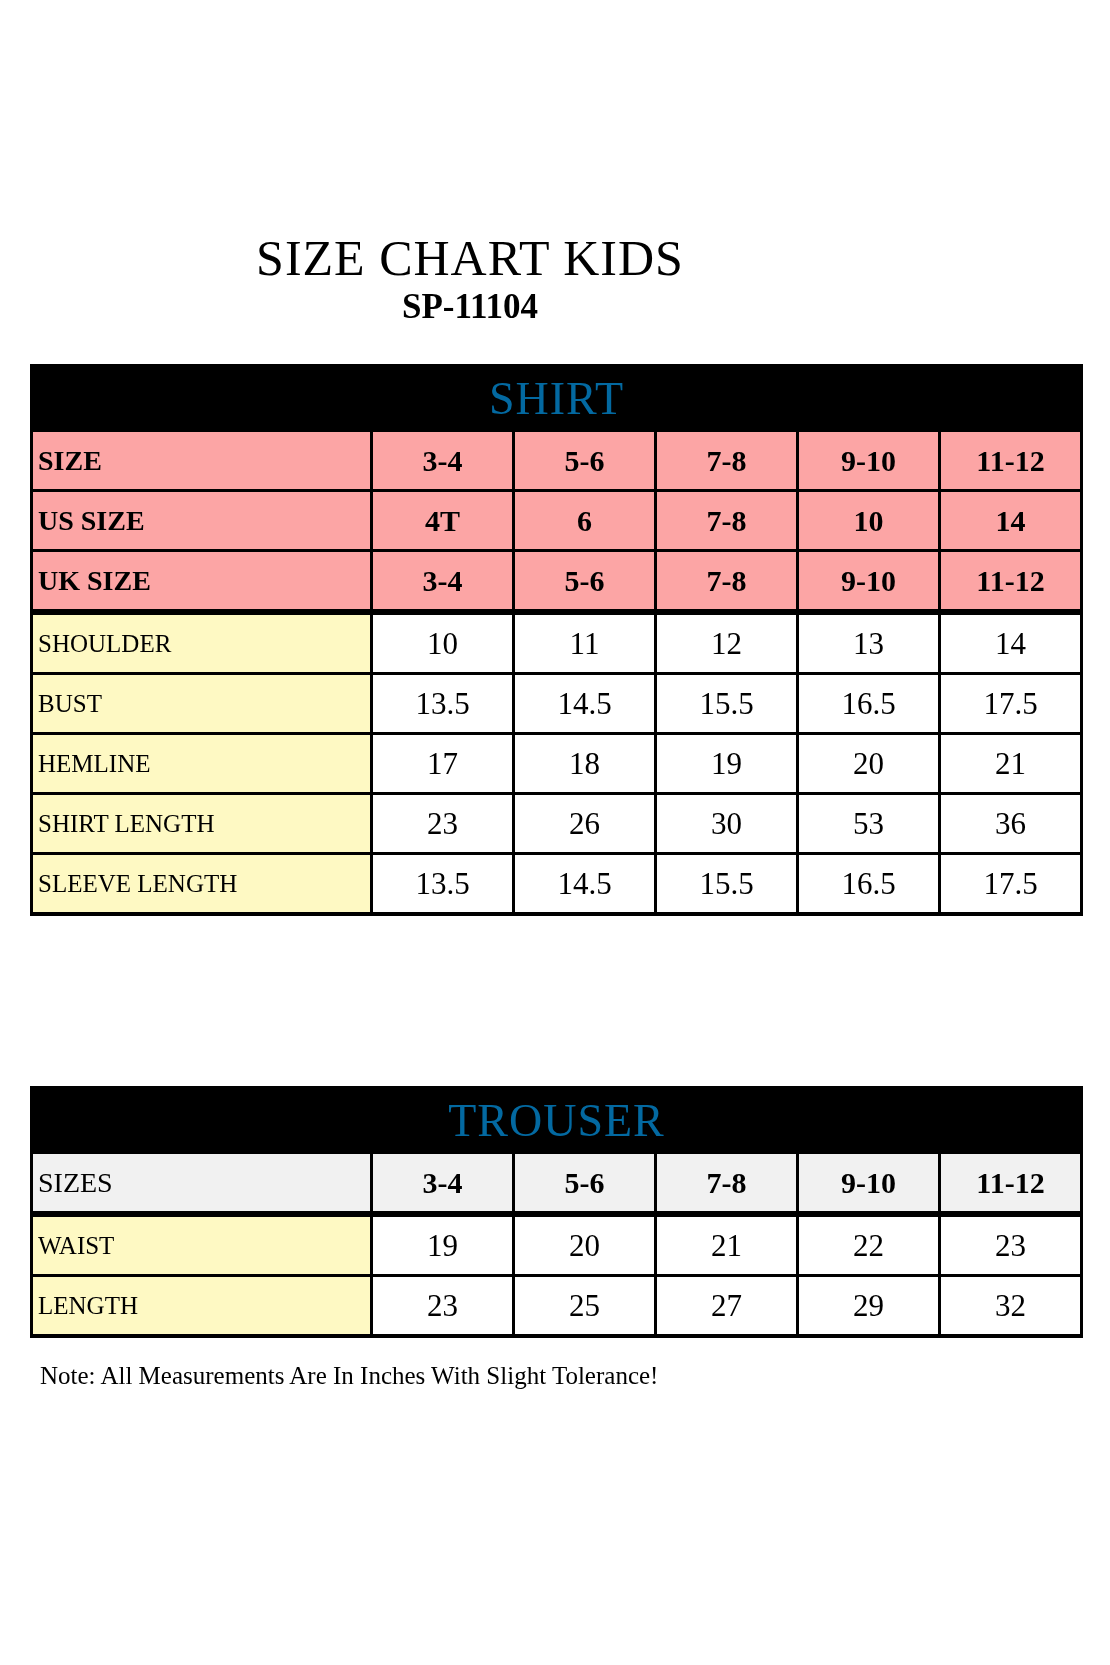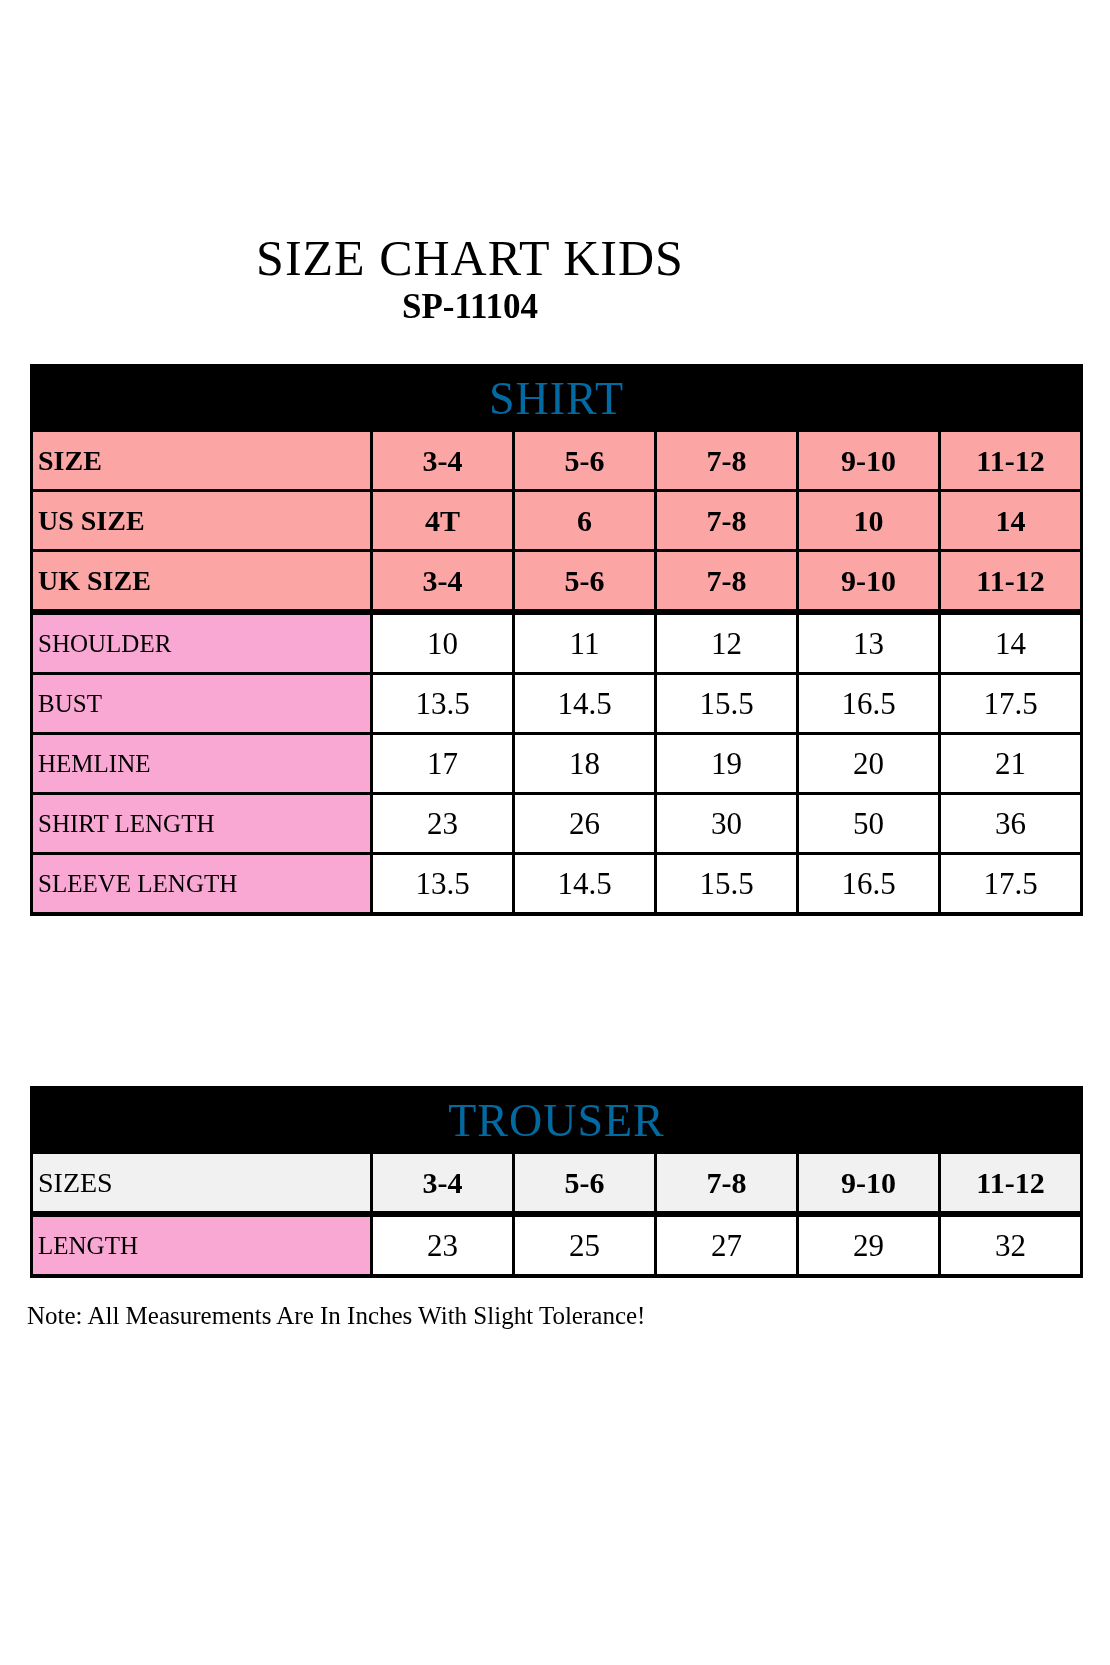--- a/index.html
+++ b/index.html
@@ -66,21 +66,21 @@
     border: 3px solid #000000;
     height: 57px;
     padding: 0;
     vertical-align: middle;
     overflow: hidden;
     white-space: nowrap;
   }
   td.row-label {
     padding-left: 5px;
     text-align: left;
-    background: #f9a8d4;
+    background: #fef9c3;
   }
   td.cell-value { text-align: center; }
   tr.size-row td { background: #fca5a5; }
   tr.size-row td.row-label {
     font-weight: bold;
     font-size: 28px;
   }
   tr.sizes-row td { background: #f1f1f1; }
   tr.sizes-row td.row-label {
     font-weight: normal;
@@ -95,21 +95,21 @@
     font-weight: normal;
     font-size: 25px;
   }
   tr.measure-row td.cell-value {
     background: #ffffff;
     font-weight: normal;
     font-size: 31px;
   }
   tr.thick-bottom td { border-bottom-width: 6px; }
   .note {
-    margin: 25px 0 0 27px;
+    margin: 25px 0 0 40px;
     font-size: 25px;
     line-height: 1;
   }
 </style>
 </head>
 <body>
 
 <div class="page">
 
   <h1 class="title">SIZE CHART KIDS</h1>
@@ -177,21 +177,21 @@
         <td class="cell-value">18</td>
         <td class="cell-value">19</td>
         <td class="cell-value">20</td>
         <td class="cell-value">21</td>
       </tr>
       <tr class="measure-row">
         <td class="row-label">SHIRT LENGTH</td>
         <td class="cell-value">23</td>
         <td class="cell-value">26</td>
         <td class="cell-value">30</td>
-        <td class="cell-value">50</td>
+        <td class="cell-value">53</td>
         <td class="cell-value">36</td>
       </tr>
       <tr class="measure-row">
         <td class="row-label">SLEEVE LENGTH</td>
         <td class="cell-value">13.5</td>
         <td class="cell-value">14.5</td>
         <td class="cell-value">15.5</td>
         <td class="cell-value">16.5</td>
         <td class="cell-value">17.5</td>
       </tr>
@@ -215,20 +215,28 @@
     <tbody>
       <tr class="sizes-row thick-bottom">
         <td class="row-label">SIZES</td>
         <td class="cell-value">3-4</td>
         <td class="cell-value">5-6</td>
         <td class="cell-value">7-8</td>
         <td class="cell-value">9-10</td>
         <td class="cell-value">11-12</td>
       </tr>
       <tr class="measure-row">
+        <td class="row-label">WAIST</td>
+        <td class="cell-value">19</td>
+        <td class="cell-value">20</td>
+        <td class="cell-value">21</td>
+        <td class="cell-value">22</td>
+        <td class="cell-value">23</td>
+      </tr>
+      <tr class="measure-row">
         <td class="row-label">LENGTH</td>
         <td class="cell-value">23</td>
         <td class="cell-value">25</td>
         <td class="cell-value">27</td>
         <td class="cell-value">29</td>
         <td class="cell-value">32</td>
       </tr>
     </tbody>
   </table>
 

